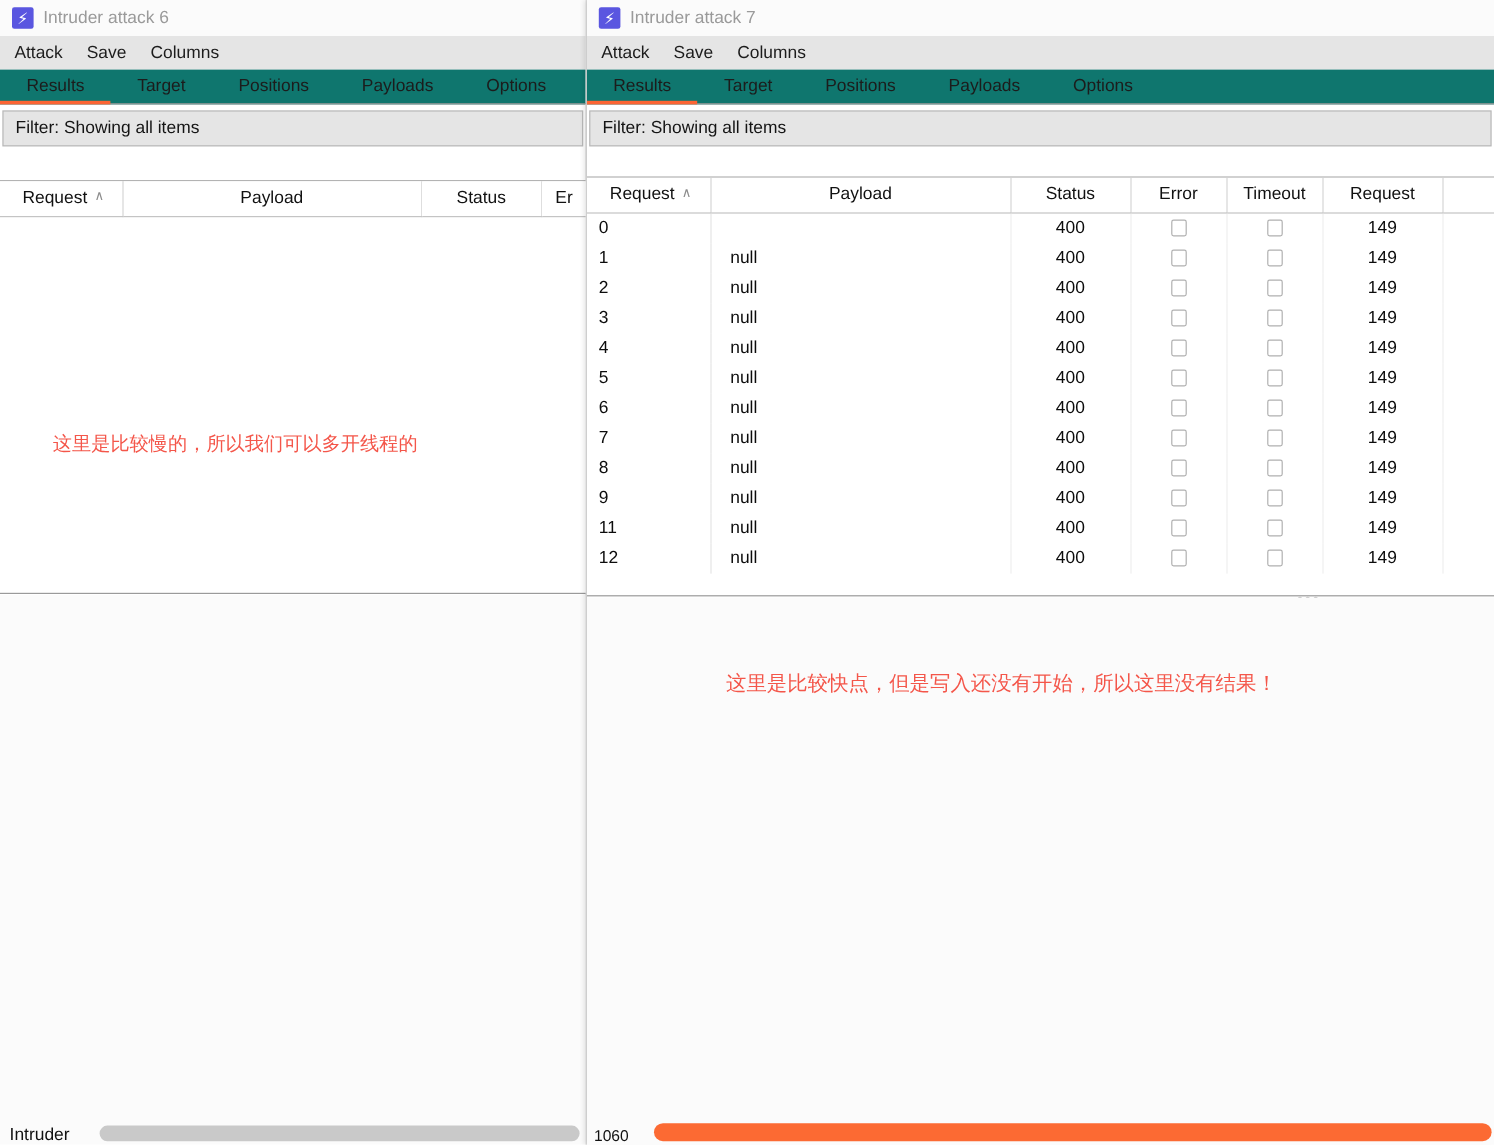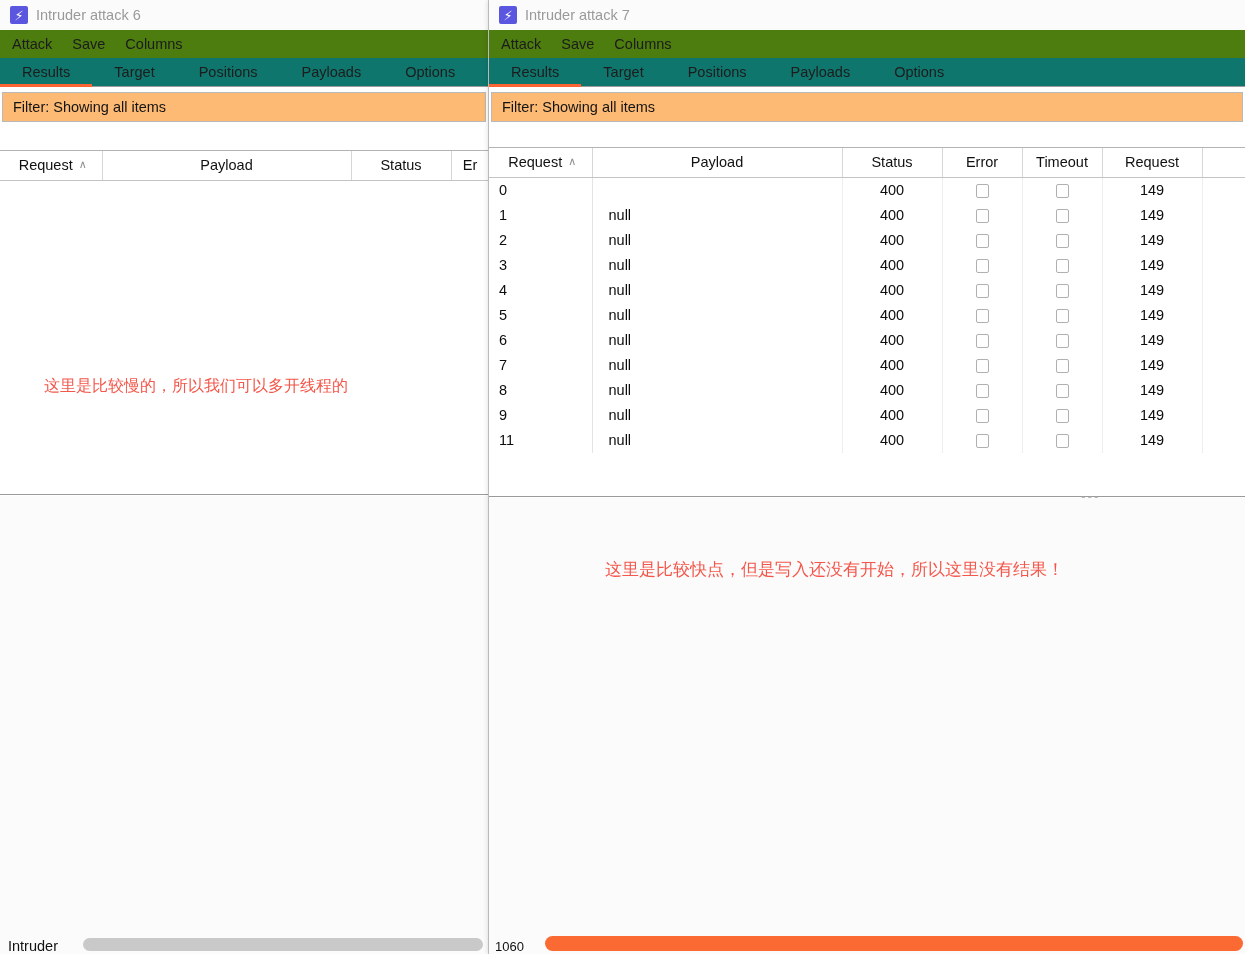--- a/index.html
+++ b/index.html
@@ -25,21 +25,21 @@
     background: #5a56e0;
     display: flex; align-items: center; justify-content: center;
     color: #ffffff; font-size: 13px; line-height: 1; font-weight: bold;
     flex: none;
   }
   .title-text { font-size: 14.5px; color: #9a9a9a; white-space: nowrap; }
 
   .menubar {
     display: flex; align-items: center; gap: 20px;
     height: 28px; padding-left: 12px;
-    background: #4d7c0f;
+    background: #e5e5e5;
   }
   .menu-item { font-size: 14.5px; color: #1c1c1c; white-space: nowrap; cursor: default; }
 
   .tabstrip {
     position: relative;
     display: flex; align-items: flex-end;
     height: 29px;
     background: #0f766e;
     border-bottom: 1px solid #9a9a9a;
   }
@@ -54,21 +54,21 @@
     position: absolute; left: 0; right: 0; bottom: -1px;
     height: 3px; background: #fc6433;
   }
 
   .filterbar {
     margin: 5px 2px 4px 2px;
     height: 30px;
     display: flex; align-items: center;
     padding-left: 10px;
     border: 1px solid #b9b9b9;
-    background: #fdba74;
+    background: #e5e5e5;
     font-size: 14.5px; color: #141414;
   }
 
   
   .tbl { width: 100%; border-collapse: collapse; table-layout: fixed; }
   .tbl thead th {
     font-weight: normal;
     font-size: 14.5px; color: #111111;
     background: #ffffff;
     height: 29px;
@@ -104,21 +104,21 @@
   #win-left { left: 0; top: 0; width: 489px; height: 954px;
               border-right: 1px solid #c9c9c9; }
   #win-left .tabstrip { border-bottom: 1px solid #9a9a9a; }
   #left-table-wrap {
     position: absolute; left: 0; top: 150px; width: 489px; height: 345px;
     border-top: 1px solid #b3b3b3;
     border-bottom: 1px solid #9a9a9a;
     background: #ffffff; overflow: hidden;
   }
   #left-note {
-    position: absolute; left: 44px; top: 376px;
+    position: absolute; left: 44px; top: 360px;
     font-size: 16px; color: #f4564a; white-space: nowrap;
   }
   #left-bottom {
     position: absolute; left: 0; top: 496px; width: 488px; height: 458px;
     background: #fbfbfb;
   }
   #left-status {
     position: absolute; left: 8px; bottom: 0px;
     font-size: 14.5px; color: #111111; white-space: nowrap;
   }
@@ -355,20 +355,29 @@
             </tr>
             <tr>
               <td class="idx">11</td>
               <td class="payload">null</td>
               <td class="center">400</td>
               <td class="center"><span class="cbox"></span></td>
               <td class="center"><span class="cbox"></span></td>
               <td class="center">149</td>
               <td></td>
             </tr>
+            <tr>
+              <td class="idx">12</td>
+              <td class="payload">null</td>
+              <td class="center">400</td>
+              <td class="center"><span class="cbox"></span></td>
+              <td class="center"><span class="cbox"></span></td>
+              <td class="center">149</td>
+              <td></td>
+            </tr>
           </tbody>
       </table>
     </div>
 
     <div id="grip">•••</div>
 
     <div id="right-bottom">
       <div id="right-note">这里是比较快点，但是写入还没有开始，所以这里没有结果！</div>
     </div>
 

